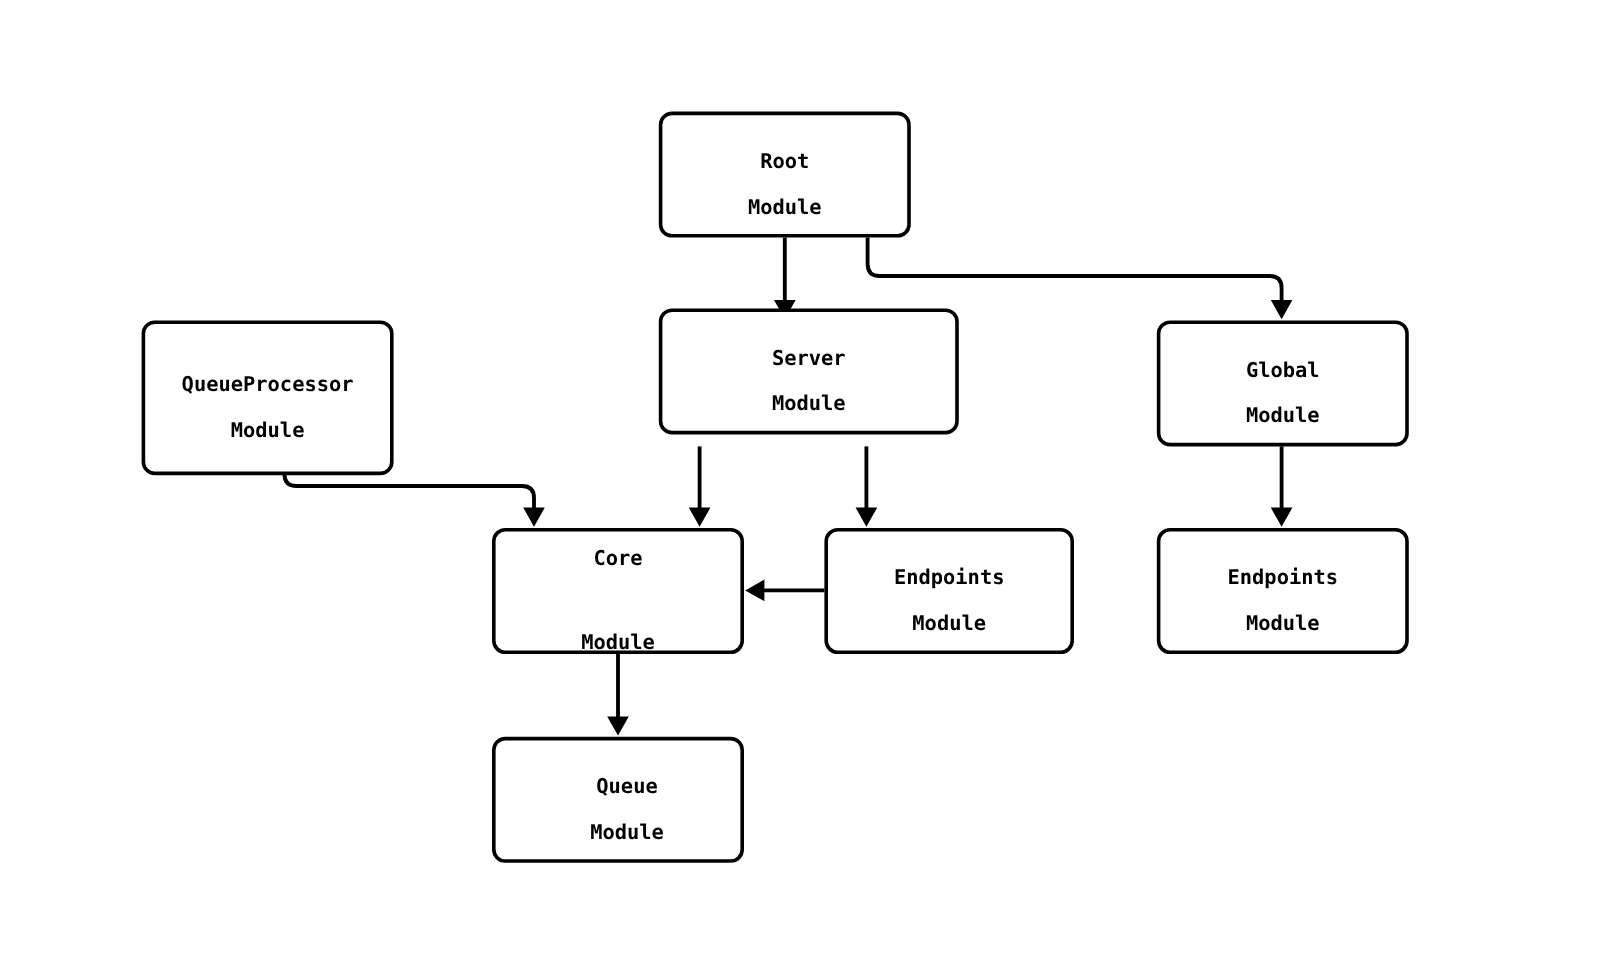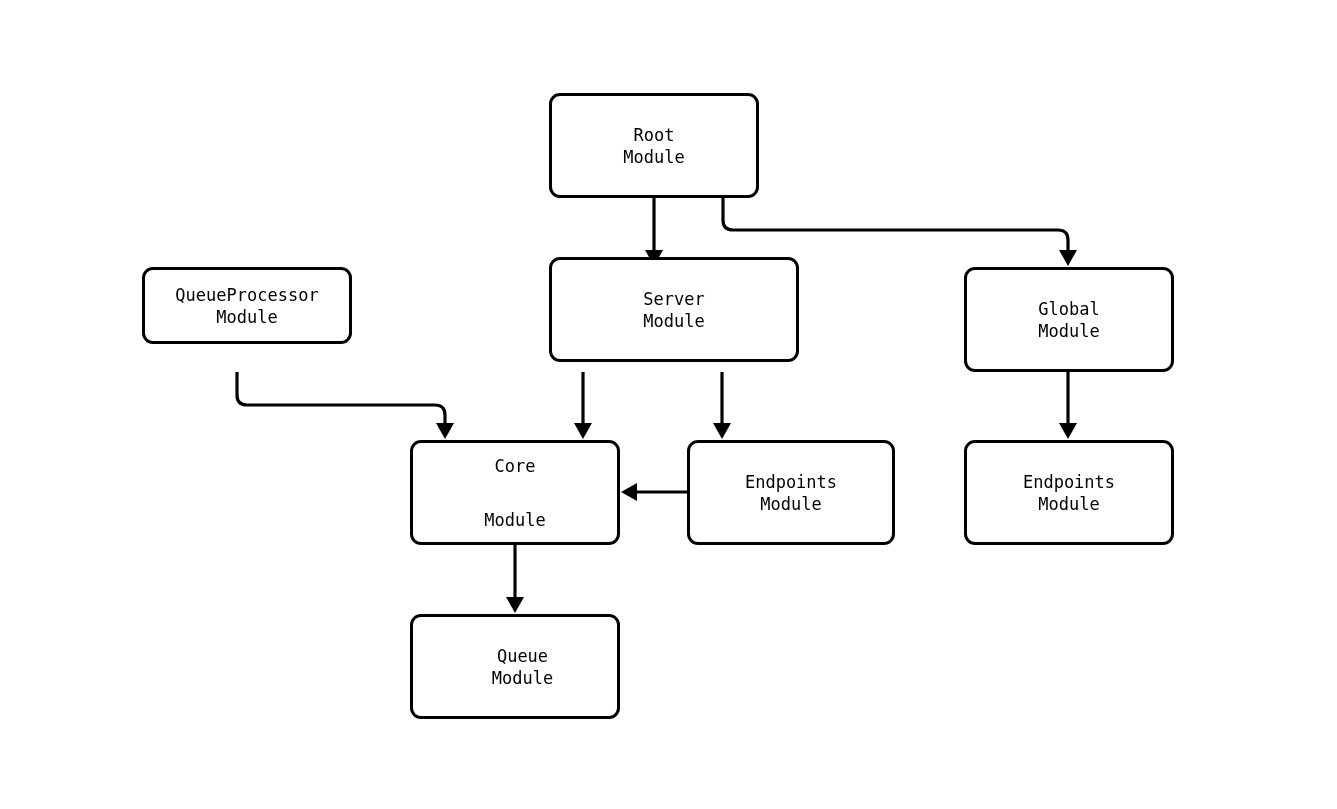--- a/index.html
+++ b/index.html
@@ -34,26 +34,27 @@
     border-radius: 11px;
     display: flex;
     flex-direction: column;
     align-items: center;
     justify-content: center;
     z-index: 2;
   }
   .node-line {
     font-family: "DejaVu Sans Mono", monospace;
     font-size: 17px;
-    font-weight: 400;
+    font-weight: 700;
     line-height: 22px;
     color: #000000;
     text-align: center;
     white-space: pre;
     letter-spacing: 0px;
+    margin-top: 16px;
   }
 </style>
 </head>
 <body>
 
 <div id="canvas">
 
   <svg id="edge-layer" width="1337" height="809" viewBox="0 0 1337 809" xmlns="http://www.w3.org/2000/svg">
       <g>
         <path d="M 654 198 L 654 254" fill="none" stroke="#000000" stroke-width="3.2" stroke-linecap="butt" stroke-linejoin="round"></path>
@@ -87,21 +88,21 @@
         <path d="M 515 545 L 515 601" fill="none" stroke="#000000" stroke-width="3.2" stroke-linecap="butt" stroke-linejoin="round"></path>
         <polygon points="515,613 506,597 524,597" fill="#000000"></polygon>
       </g>
     </svg>
 
   <div class="node" style="left:549px; top:93px; width:210px; height:105px;">
     <div class="node-line">Root</div>
     <div class="node-line">Module</div>
   </div>
 
-  <div class="node" style="left:142px; top:267px; width:210px; height:77px;">
+  <div class="node" style="left:118px; top:267px; width:210px; height:129px;">
     <div class="node-line">QueueProcessor</div>
     <div class="node-line">Module</div>
   </div>
 
   <div class="node" style="left:549px; top:257px; width:250px; height:105px;">
     <div class="node-line">Server</div>
     <div class="node-line">Module</div>
   </div>
 
   <div class="node" style="left:964px; top:267px; width:210px; height:105px;">

